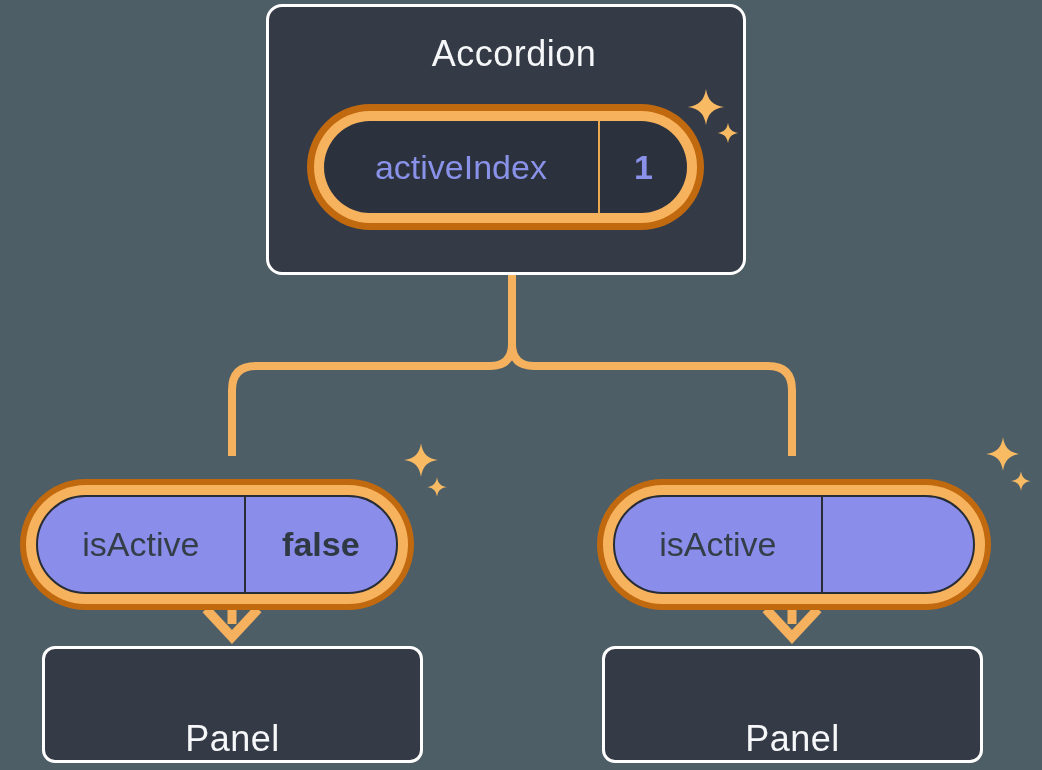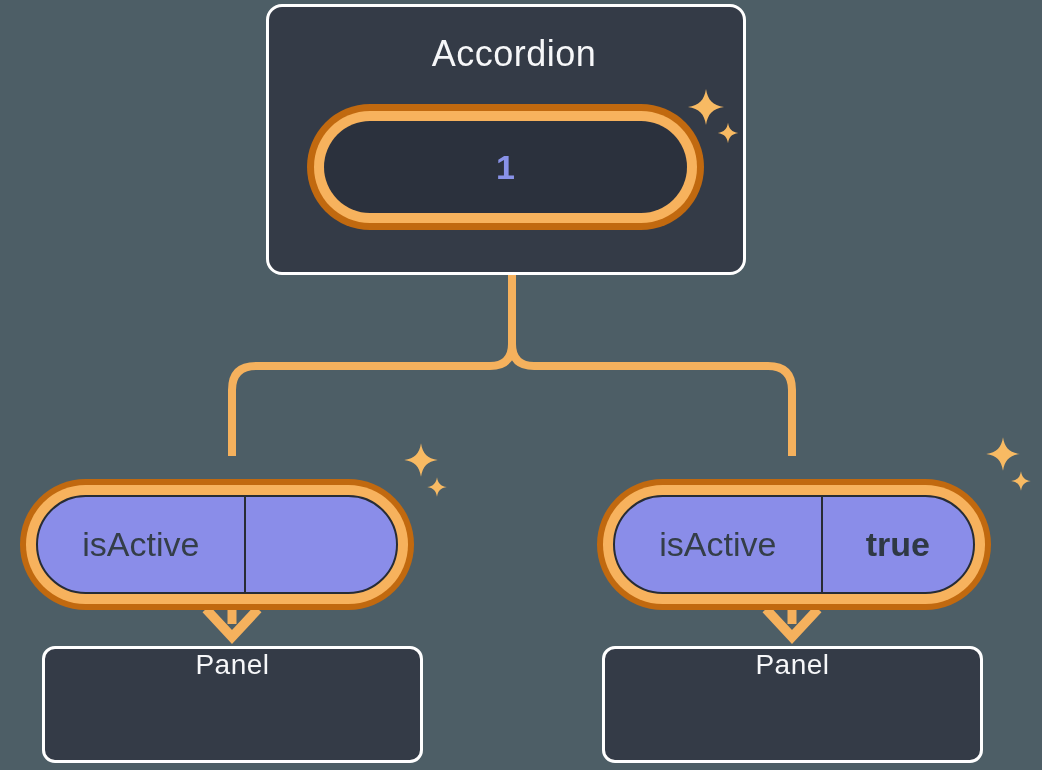--- a/index.html
+++ b/index.html
@@ -73,24 +73,24 @@
     width: 100%;
     text-align: center;
     color: var(--node_text);
     font-size: 36px;
     font-weight: 500;
     letter-spacing: 0.5px;
   }
   .panel {
     border-radius: 13px;
     display: flex;
-    align-items: flex-start;
+    align-items: flex-end;
     justify-content: center;
     color: var(--node_text);
-    font-size: 28px;
+    font-size: 36px;
     font-weight: 500;
     letter-spacing: 0.5px;
   }
   .panel-left  { left: 42px;  top: 646px; width: 381px; height: 117px; }
   .panel-right { left: 602px; top: 646px; width: 381px; height: 117px; }
 
   .pill {
     position: absolute;
     background: var(--ring_dark_orange);
     border-radius: 999px;
@@ -165,42 +165,43 @@
     </g>
   </svg>
 
   <div class="node accordion-box">
     <div class="accordion-title">Accordion</div>
   </div>
 
   <div class="pill state-pill">
     <div class="pill-mid">
       <div class="pill-inner">
+        <span class="cell-label">activeIndex</span>
         <span class="cell-value">1</span>
       </div>
     </div>
   </div>
 
   <div class="pill prop-pill prop-pill-left">
+    <div class="pill-mid">
+      <div class="pill-inner">
+        <span class="cell-label">isActive</span>
+        <span class="cell-value">false</span>
+      </div>
+    </div>
+  </div>
+
+  <div class="pill prop-pill prop-pill-right">
     <div class="pill-mid">
       <div class="pill-inner">
         <span class="cell-label">isActive</span>
       </div>
     </div>
   </div>
 
-  <div class="pill prop-pill prop-pill-right">
-    <div class="pill-mid">
-      <div class="pill-inner">
-        <span class="cell-label">isActive</span>
-        <span class="cell-value">true</span>
-      </div>
-    </div>
-  </div>
-
   <div class="node panel panel-left">
     <span>Panel</span>
   </div>
   <div class="node panel panel-right">
     <span>Panel</span>
   </div>
 
   <svg class="layer sparkle-layer" viewBox="0 0 1042 770">
     <defs>
       <path id="spark" d="M0,-12 C1.2,-4.5 4.5,-1.2 12,0 C4.5,1.2 1.2,4.5 0,12 C-1.2,4.5 -4.5,1.2 -12,0 C-4.5,-1.2 -1.2,-4.5 0,-12 Z"></path>

